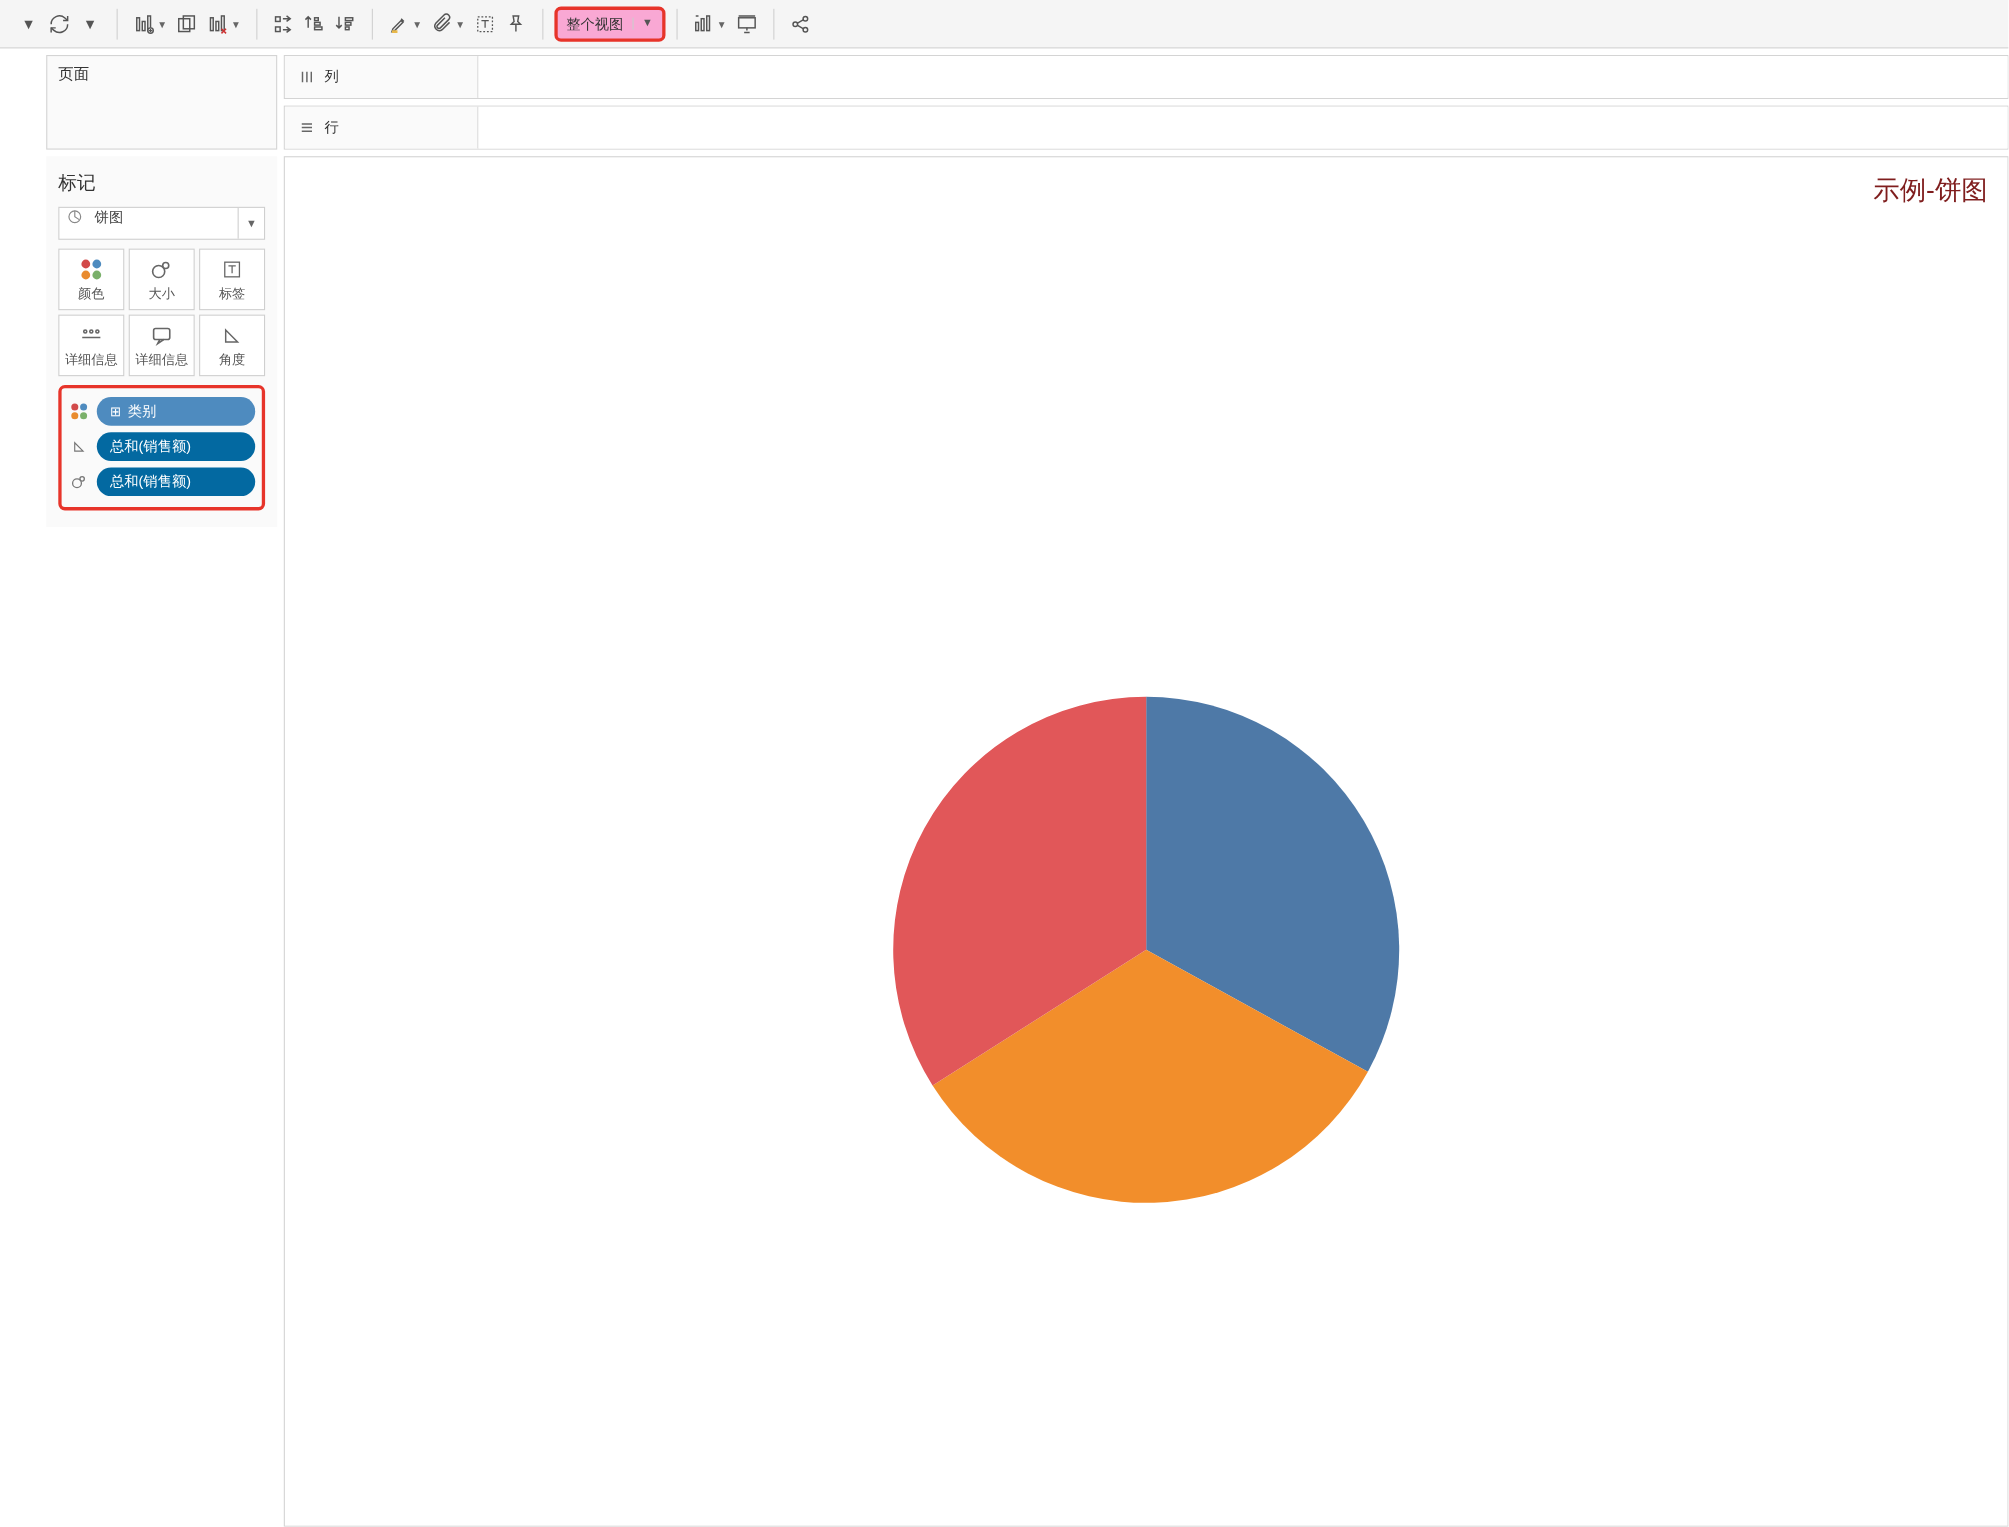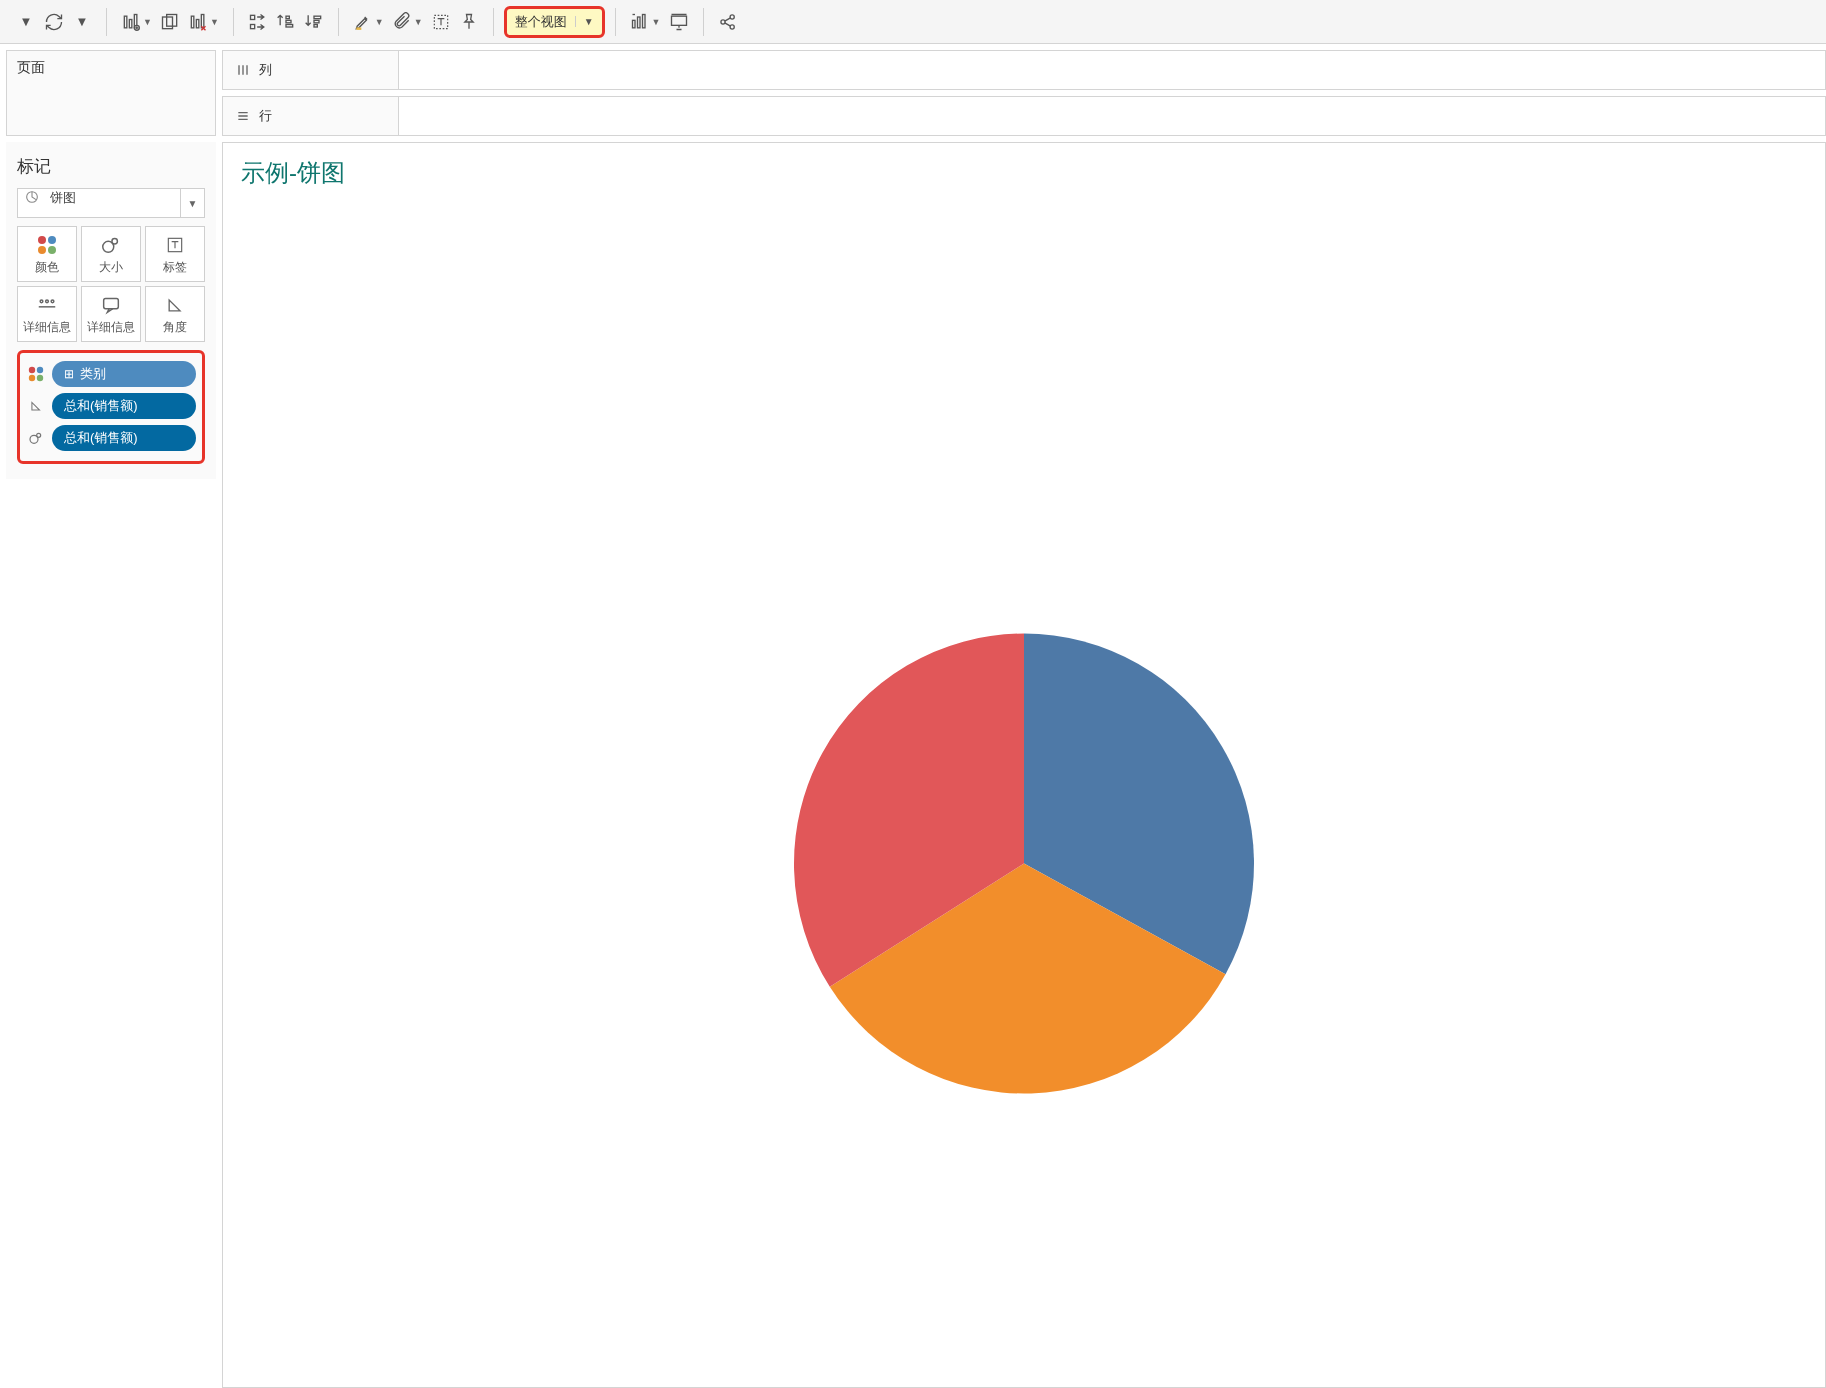--- a/index.html
+++ b/index.html
@@ -6,25 +6,25 @@
   body { font-family: Arial, "Microsoft YaHei", sans-serif; background: #fff; color: #333; font-size: 13px; }
   
   
   .toolbar { height: 44px; background: #f5f5f5; border-bottom: 1px solid #d4d4d4; display: flex; align-items: center; padding: 0 4px; }
   .toolbar-group { display: flex; align-items: center; height: 100%; padding: 0 8px; }
   .toolbar-sep { width: 1px; height: 28px; background: #d0d0d0; margin: 0 2px; }
   .toolbar-btn { display: inline-flex; align-items: center; justify-content: center; min-width: 28px; height: 28px; padding: 0 4px; cursor: pointer; color: #555; }
   .toolbar-btn svg { width: 20px; height: 20px; }
   .toolbar-dd { display: inline-flex; align-items: center; }
   .toolbar-dd .caret { margin-left: 2px; font-size: 9px; color: #666; }
-  .fit-select { border: 3px solid #e7342a; border-radius: 6px; display: flex; align-items: center; height: 32px; padding: 0 8px; background: #fef9c3; cursor: pointer; gap: 8px; }
+  .fit-select { border: 3px solid #e7342a; border-radius: 6px; display: flex; align-items: center; height: 32px; padding: 0 8px; background: #f9a8d4; cursor: pointer; gap: 8px; }
   .fit-select .caret-box { border-left: 1px solid #ccc; padding-left: 8px; font-size: 10px; color: #555; }
 
   
-  .main { display: flex; height: calc(100vh - 44px); min-height: 900px; }
+  .main { display: flex; height: calc(100vh - 44px); min-height: 900px; margin-left: 36px; }
   .sidebar { width: 222px; display: flex; flex-direction: column; gap: 6px; padding: 6px 6px 0 6px; }
   .panel { border: 1px solid #d4d4d4; background: #fafafa; padding: 8px 10px; }
   .panel-title { font-size: 14px; color: #333; }
   .panel.pages { height: 86px; }
   .panel.filters { height: 96px; }
   .panel.marks { padding: 10px 8px 12px 8px; border: 3px solid transparent; }
   .panel.marks .panel-title { margin-bottom: 10px; font-size: 17px; }
   .marks-type { display: flex; border: 1px solid #cfcfcf; background: #fff; height: 30px; align-items: flex-start; }
   .marks-type .icon { width: 28px; display:flex; align-items:center; justify-content:center; color:#888; }
   .marks-type .label { flex:1; padding-left:4px; color:#444; }
@@ -41,21 +41,21 @@
   .pill.blue { background:#4e8bbf; }
   .pill.green { background:#0369a1;align-items:center; }
   .pill .pre-ic { font-size:12px; }
 
   .content { flex:1; display:flex; flex-direction:column; }
   .shelf { height:40px; border:1px solid #d4d4d4; display:flex; align-items:center; margin:6px 0 0 0; }
   .shelf-label { width:176px; border-right:1px solid #d4d4d4; height:100%; display:flex; align-items:center; gap:8px; padding:0 12px; background:#fafafa; color:#333; }
   .shelf-label svg { width:16px; height:16px; color:#666; }
   .shelf-drop { flex:1; background:#fff; height:100%; }
   .sheet-area { flex:1; border:1px solid #d4d4d4; margin-top:6px; background:#fff; padding:14px 18px; position:relative; overflow:hidden; }
-  .sheet-title { font-size:24px; color:#0f766e; font-weight:400; }
+  .sheet-title { font-size:24px; color:#7f1d1d; font-weight:400;text-align:right; }
   .chart-wrap { position:absolute; left:50%; top:58%; transform:translate(-50%,-50%); }
 
   
   .dots4 { display:grid; grid-template-columns:8px 8px; grid-template-rows:8px 8px; gap:2px; }
   .dots4 span { width:8px; height:8px; border-radius:50%; }
   .dots4 .a{background:#d24a4a;} .dots4 .b{background:#4e8bbf;} .dots4 .c{background:#e98b2e;} .dots4 .d{background:#7ab06a;}
 </style>
 </head>
 <body>
 

